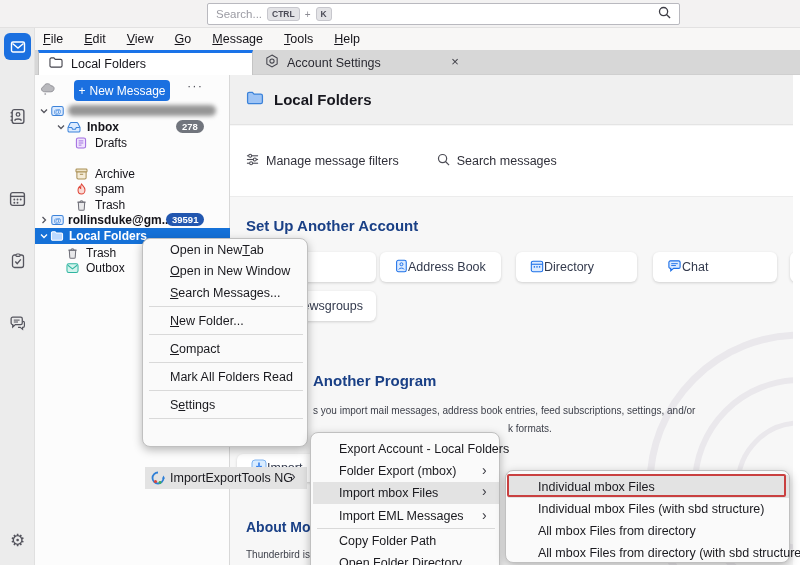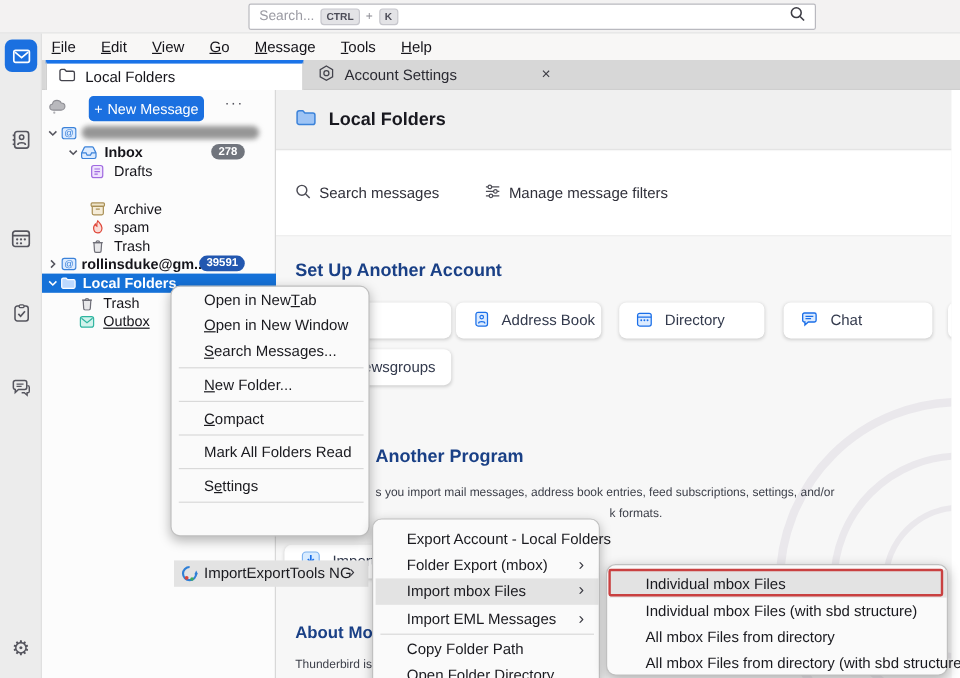--- a/index.html
+++ b/index.html
@@ -53,21 +53,21 @@
   .chev { display:inline-flex; width:12px; justify-content:center; }
 
   
   .content { left:230px; top:75px; width:563px; height:490px; background:#f7f7f7; overflow:hidden; }
   .c-head { position:absolute; left:0; top:0; width:563px; height:50px; background:#f0f0f0; border-bottom:1px solid #e4e4e4;
     display:flex; align-items:center; gap:10px; padding-left:16px; font-size:15px; font-weight:bold; color:#18181f; }
   .c-tools { position:absolute; left:0; top:51px; width:563px; height:71px; background:#ffffff; border-bottom:1px solid #ececec;
     display:flex; align-items:center; gap:38px; padding-left:16px; font-size:12.5px; color:#30303a; }
   .c-tool { display:flex; align-items:center; gap:7px; }
   .navyhead { position:absolute; font-size:15px; font-weight:bold; color:#1a4086; }
-  .card { position:absolute; background:#fff; border-radius:6px; box-shadow:0 1px 3px rgba(0,0,0,.16); display:flex; align-items:center; gap:10px; padding-left:14px; font-size:12.5px; color:#333a4d; }
+  .card { position:absolute; background:#fff; border-radius:6px; box-shadow:0 1px 3px rgba(0,0,0,.16); display:flex; align-items:center; padding-left:14px; font-size:12.5px; color:#333a4d; }
   .bodytext { position:absolute; font-size:10px; color:#3c3f49; white-space:nowrap; }
   .watermark { position:absolute; left:380px; top:230px; }
   .scrollstrip { left:793px; top:75px; width:7px; height:490px; background:#ffffff; }
 
   
   .menu { position:absolute; background:#fafafa; border:1px solid #c0c0c0; border-radius:8px; box-shadow:0 3px 10px rgba(0,0,0,.28); }
   .mi { position:absolute; display:flex; align-items:center; font-size:12.5px; color:#1a1a1f; height:20px; white-space:nowrap; }
   .mi .arrow { position:absolute; font-size:14px; color:#3a3a42; top:1px; }
   .msep { position:absolute; height:1px; background:#d9d9d9; }
   .hl { background:#e3e3e3; }
@@ -301,21 +301,21 @@
       <span class="lbl" style="margin-left:7px;">Trash</span>
     </div>
 
     <div class="trow" style="top:185.5px;">
       <span class="ticon" style="margin-left:30px;">
         <svg width="13" height="12" viewBox="0 0 14 13">
             <rect x="1" y="2" width="12" height="9.5" rx="2" fill="#d2f3ec" stroke="#2fb5a0" stroke-width="1.1"></rect>
             <polyline points="2,3.5 7,7.5 12,3.5" fill="none" stroke="#2fb5a0" stroke-width="1.1"></polyline>
           </svg>
       </span>
-      <span class="lbl" style="margin-left:7px;text-decoration:underline;">Outbox</span>
+      <span class="lbl" style="margin-left:7px;">Outbox</span>
     </div>
   </div>
 
   <div class="abs content">
 
     <svg class="watermark" width="183" height="335" viewBox="0 0 183 335">
       <circle cx="190" cy="180" r="150" fill="none" stroke="#eae8ec" stroke-width="7"></circle>
       <circle cx="190" cy="180" r="105" fill="none" stroke="#eae8ec" stroke-width="6"></circle>
       <circle cx="190" cy="180" r="62" fill="none" stroke="#eae8ec" stroke-width="5"></circle>
     </svg>
@@ -323,42 +323,42 @@
     <div class="c-head">
       <span>
         <svg width="18" height="16" viewBox="0 0 15 14">
             <path d="M1 3.5 C1 2.7 1.6 2 2.5 2 H5.2 L6.7 3.6 H12.5 C13.4 3.6 14 4.3 14 5.1 V10.5 C14 11.3 13.4 12 12.5 12 H2.5 C1.6 12 1 11.3 1 10.5 Z" fill="#9ec4f5" stroke="#3b82d9" stroke-width="1.1"></path>
           </svg>
       </span>
       <span>Local Folders</span>
     </div>
 
     <div class="c-tools">
-      <span class="c-tool">
-        <span>
-          <svg width="13" height="13" viewBox="0 0 14 14">
-              <circle cx="6" cy="6" r="4.4" fill="none" stroke="#4c4c55" stroke-width="1.3"></circle>
-              <line x1="9.4" y1="9.4" x2="13" y2="13" stroke="#4c4c55" stroke-width="1.3"></line>
-            </svg>
-        </span>
-        <span>Search messages</span>
-      </span>
       <span class="c-tool">
         <span>
           <svg width="13" height="13" viewBox="0 0 14 14">
               <line x1="1" y1="3" x2="13" y2="3" stroke="#4c4c55" stroke-width="1.2"></line>
               <line x1="1" y1="7" x2="13" y2="7" stroke="#4c4c55" stroke-width="1.2"></line>
               <line x1="1" y1="11" x2="13" y2="11" stroke="#4c4c55" stroke-width="1.2"></line>
               <circle cx="4.5" cy="3" r="1.6" fill="#fff" stroke="#4c4c55" stroke-width="1.1"></circle>
               <circle cx="9.5" cy="7" r="1.6" fill="#fff" stroke="#4c4c55" stroke-width="1.1"></circle>
               <circle cx="5.5" cy="11" r="1.6" fill="#fff" stroke="#4c4c55" stroke-width="1.1"></circle>
             </svg>
         </span>
         <span>Manage message filters</span>
       </span>
+      <span class="c-tool">
+        <span>
+          <svg width="13" height="13" viewBox="0 0 14 14">
+              <circle cx="6" cy="6" r="4.4" fill="none" stroke="#4c4c55" stroke-width="1.3"></circle>
+              <line x1="9.4" y1="9.4" x2="13" y2="13" stroke="#4c4c55" stroke-width="1.3"></line>
+            </svg>
+        </span>
+        <span>Search messages</span>
+      </span>
     </div>
 
     <div class="navyhead" style="left:16px; top:142px;">Set Up Another Account</div>
 
     <div class="card" style="left:16px; top:177px; width:130px; height:30px;"></div>
     <div class="card" style="left:150px; top:177px; width:121px; height:30px;">
       <span>
         <svg width="14" height="14" viewBox="0 0 16 16">
             <rect x="3" y="1.5" width="11" height="13" rx="2" fill="#dcebff" stroke="#1b6fe8" stroke-width="1.2"></rect>
             <circle cx="8.5" cy="6" r="1.7" fill="none" stroke="#1b6fe8" stroke-width="1.1"></circle>

